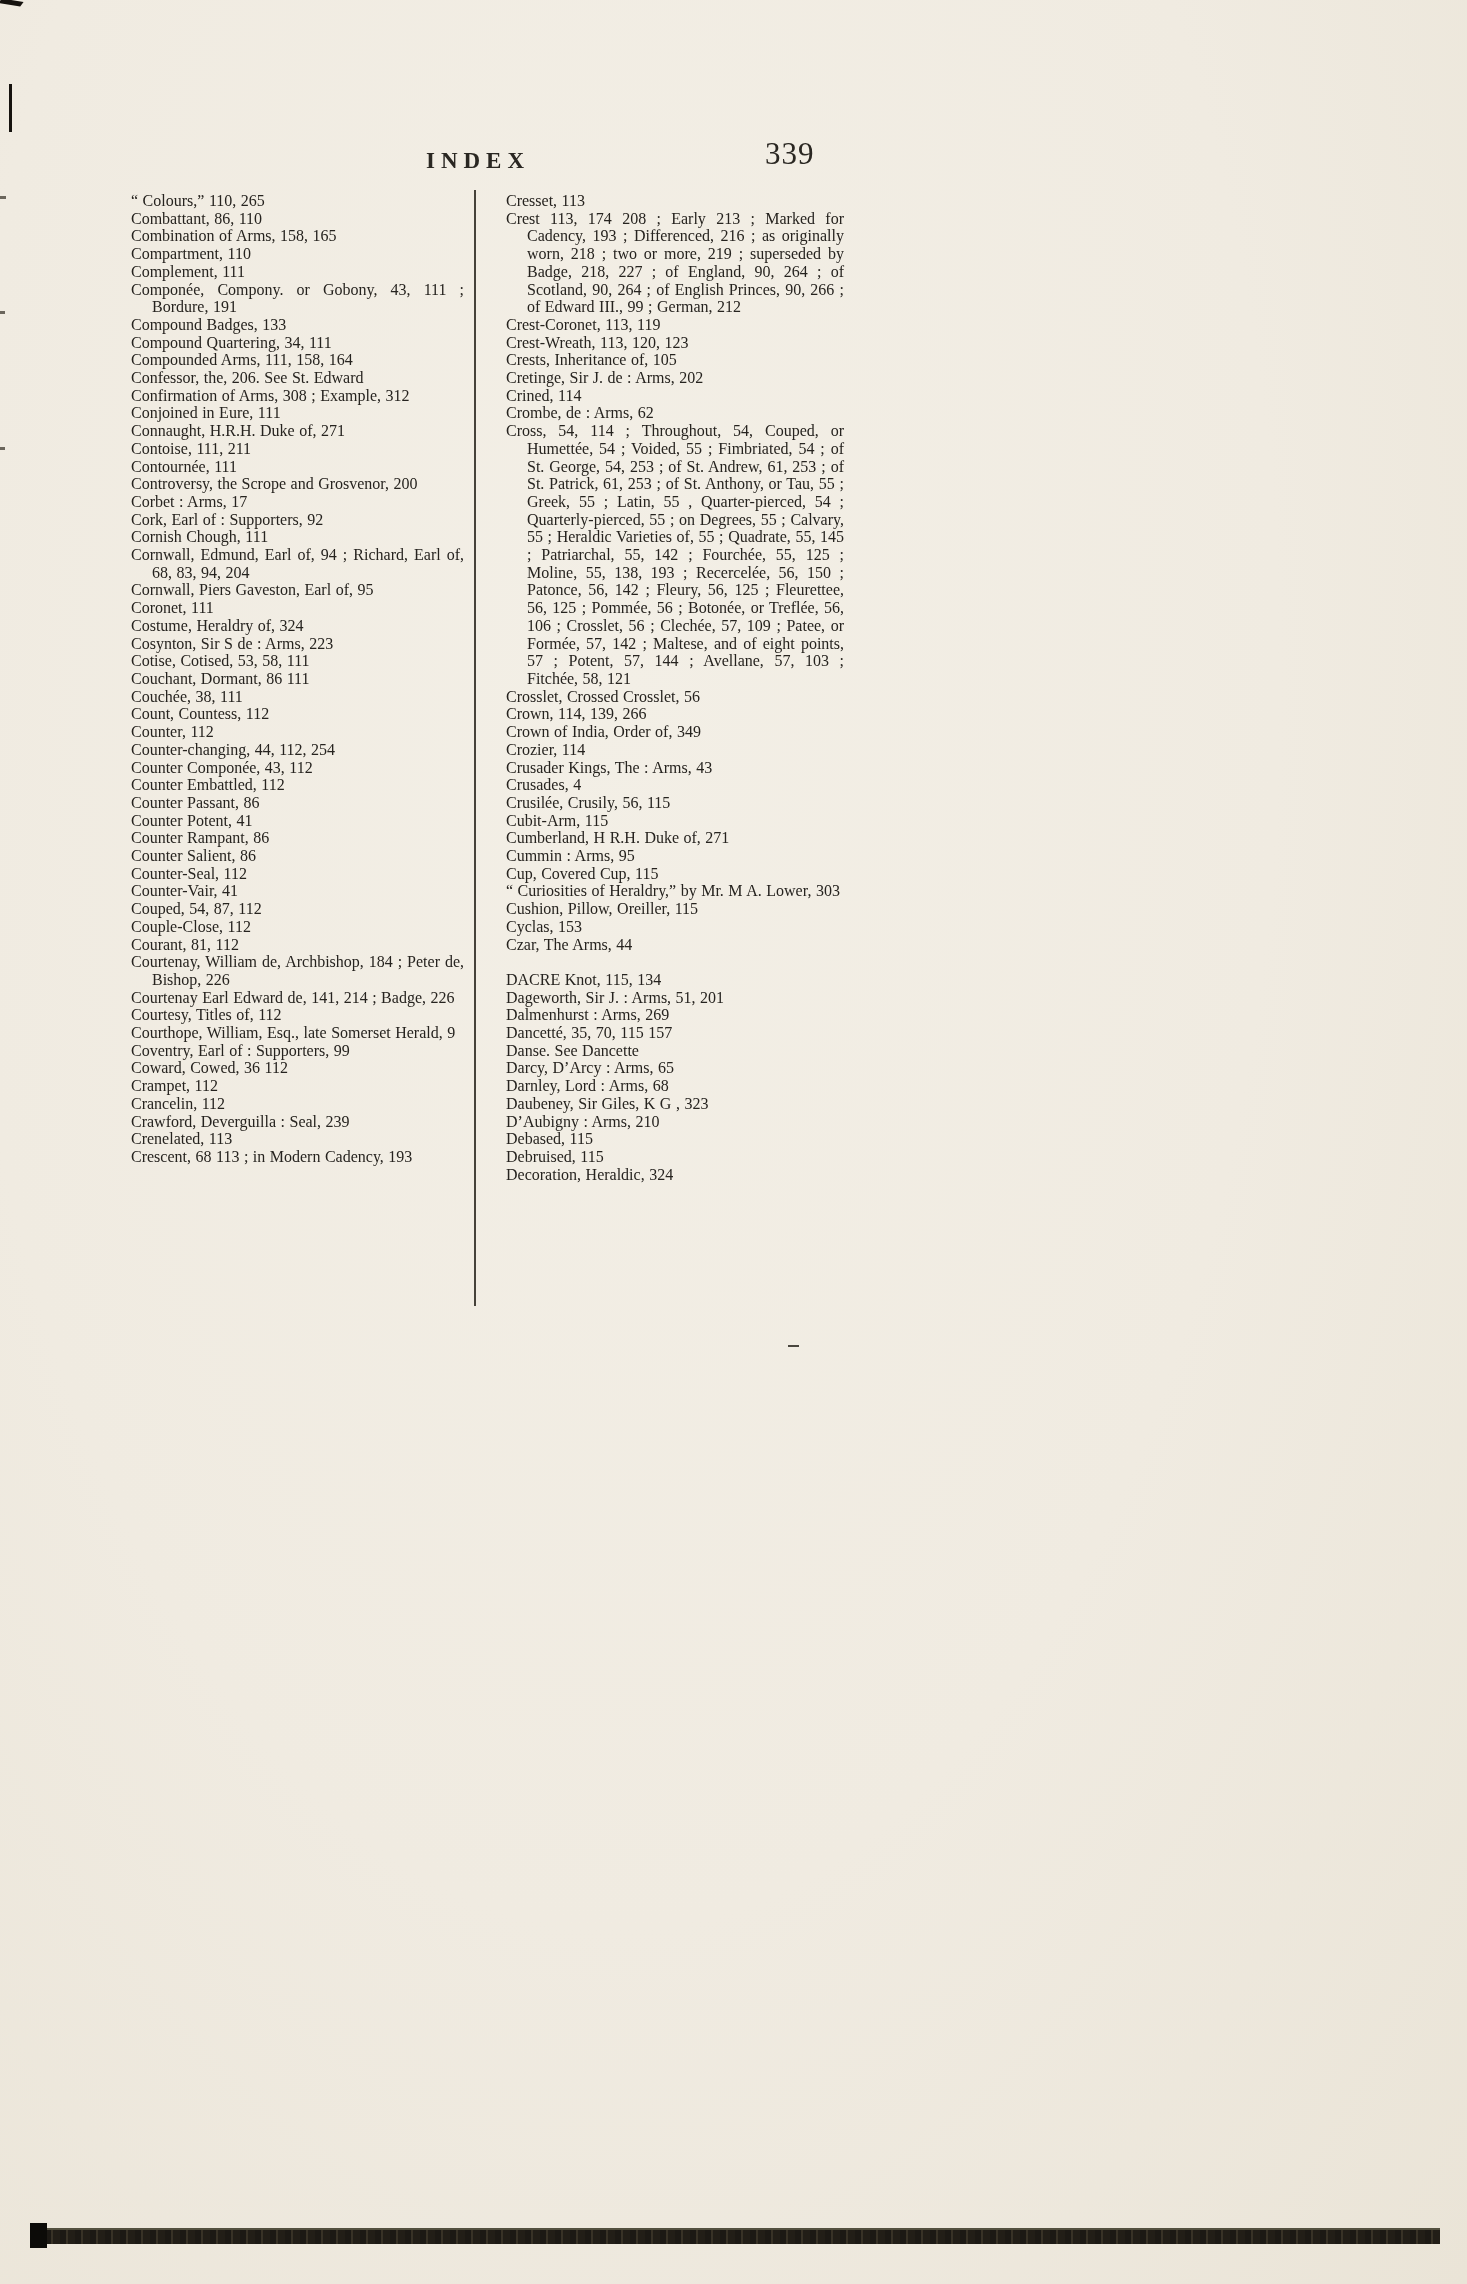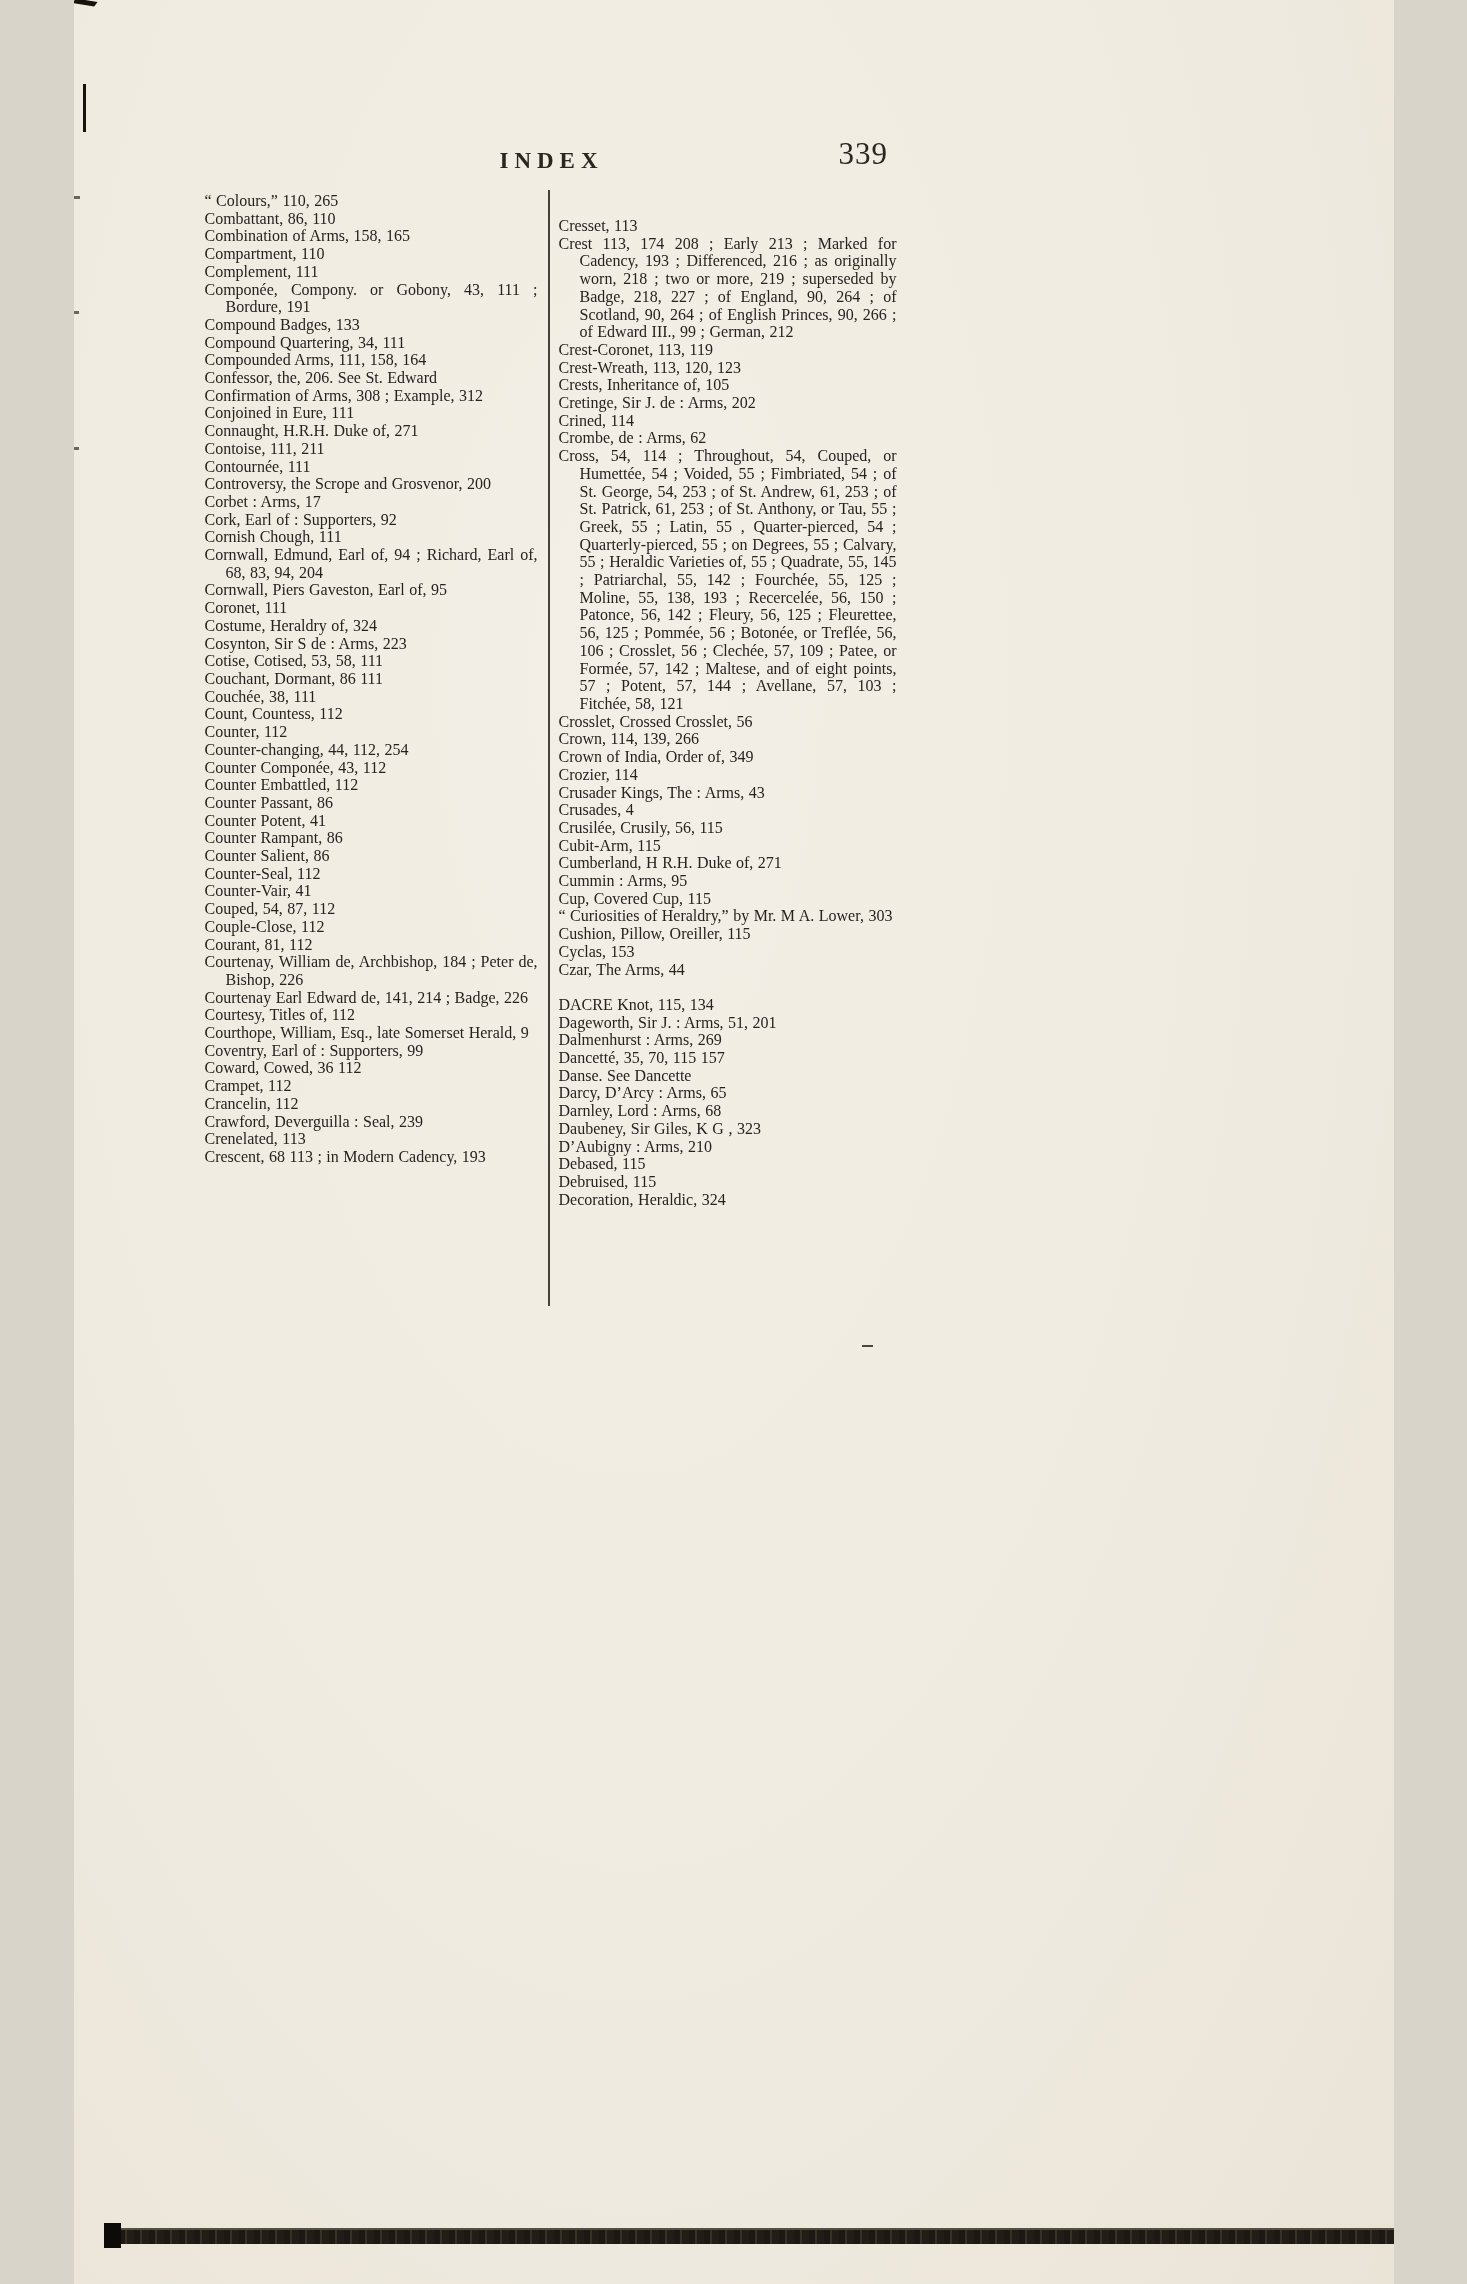--- a/index.html
+++ b/index.html
@@ -1,36 +1,36 @@
 <!DOCTYPE html>
 <html><head>
 <meta charset="utf-8">
 <style>
   html,body { margin:0; padding:0; background:#d8d4c9; }
   .page {
     position:relative;
-    width:1320px; height:2284px;
+    width:1467px; height:2284px;
     margin:0 auto;
     background: radial-gradient(ellipse at 42% 30%, #f3efe6 0%, #f0ebe1 55%, #eae4d7 100%);
     font-family:"Liberation Serif","DejaVu Serif",serif;
     color:#26231f;
     overflow:hidden;
   }
   .running-head {
     position:absolute; top:148px; left:131px; width:694px;
     text-align:center; font-size:23px; font-weight:bold;
     letter-spacing:6px; color:#2a2722;
   }
   .page-number {
     position:absolute; top:136px; left:765px;
     font-size:31px; letter-spacing:1px; color:#2a2722;
   }
   .col { position:absolute; top:192px; }
   .col-left  { left:131px; width:333px; }
-  .col-right { left:485px; width:338px;margin-top:25px; }
+  .col-right { left:506px; width:338px; }
   .entry {
     margin:0;
     font-size:16px;
     line-height:17.7px;
     text-align:justify;
     padding-left:21px;
     text-indent:-21px;
     word-spacing:0.5px;
   }
   .entry.spacer { min-height:17.7px; }

